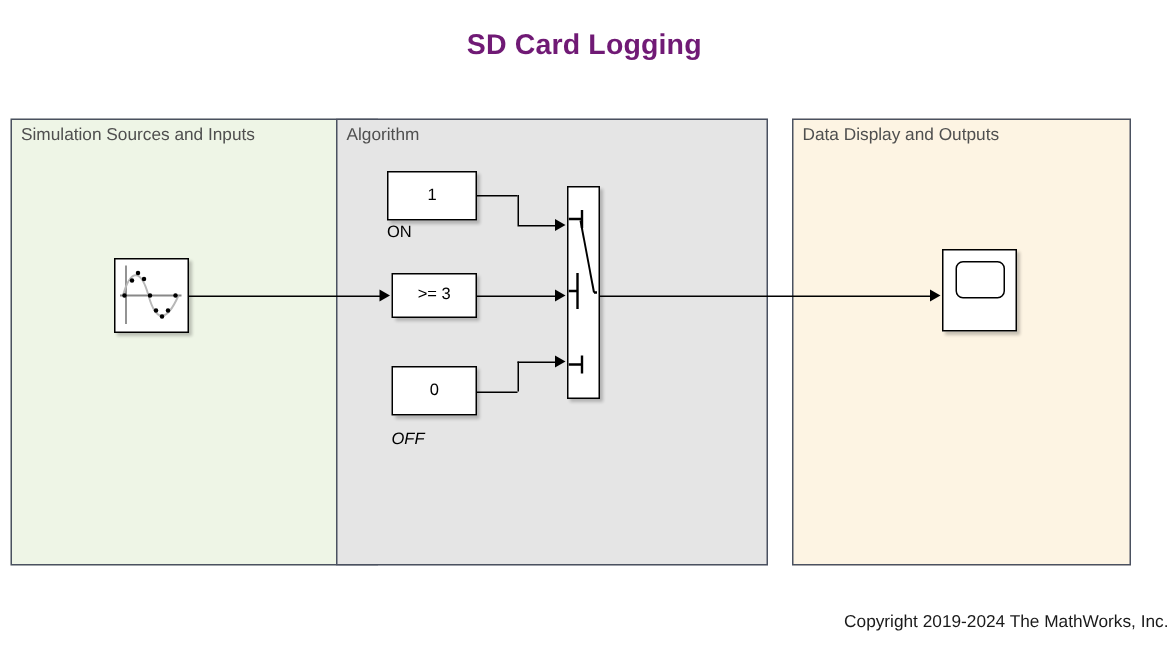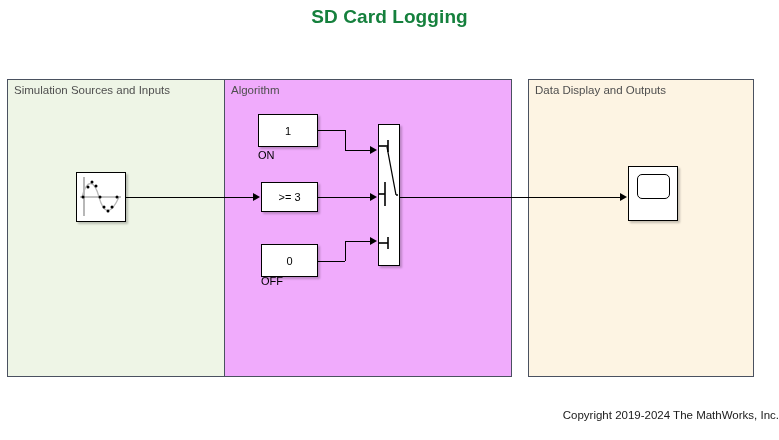--- a/index.html
+++ b/index.html
@@ -13,26 +13,26 @@
     position: relative;
     overflow: hidden;
     font-family: "Liberation Sans", sans-serif;
     color: #000000;
   }
 
   
   #page-title {
     position: absolute;
     left: 0;
-    top: 6px;
+    top: 20px;
     width: 779px;
     text-align: center;
     font-size: 19px;
     font-weight: bold;
-    color: #15803d;
+    color: #701a75;
     letter-spacing: 0.1px;
   }
 
   
   #copyright {
     position: absolute;
     left: 0;
     top: 409px;
     width: 779px;
     text-align: right;
@@ -60,21 +60,21 @@
     top: 79px;
     width: 245px;
     height: 298px;
     background: #eef5e6;
   }
   #area-algorithm {
     left: 224px;
     top: 79px;
     width: 288px;
     height: 298px;
-    background: #f0abfc;
+    background: #e5e5e5;
   }
   #area-outputs {
     left: 528px;
     top: 79px;
     width: 226px;
     height: 298px;
     background: #fdf4e3;
   }
 
   
@@ -135,22 +135,23 @@
 
   
   #block-const-off {
     left: 261px;
     top: 244px;
     width: 57px;
     height: 33px;
   }
   #caption-off {
     left: 261px;
-    top: 275px;
+    top: 287px;
     width: 57px;
+    font-style: italic;
   }
 
   
   #block-switch {
     left: 378px;
     top: 124px;
     width: 22px;
     height: 142px;
   }
   #block-switch svg { display: block; }

